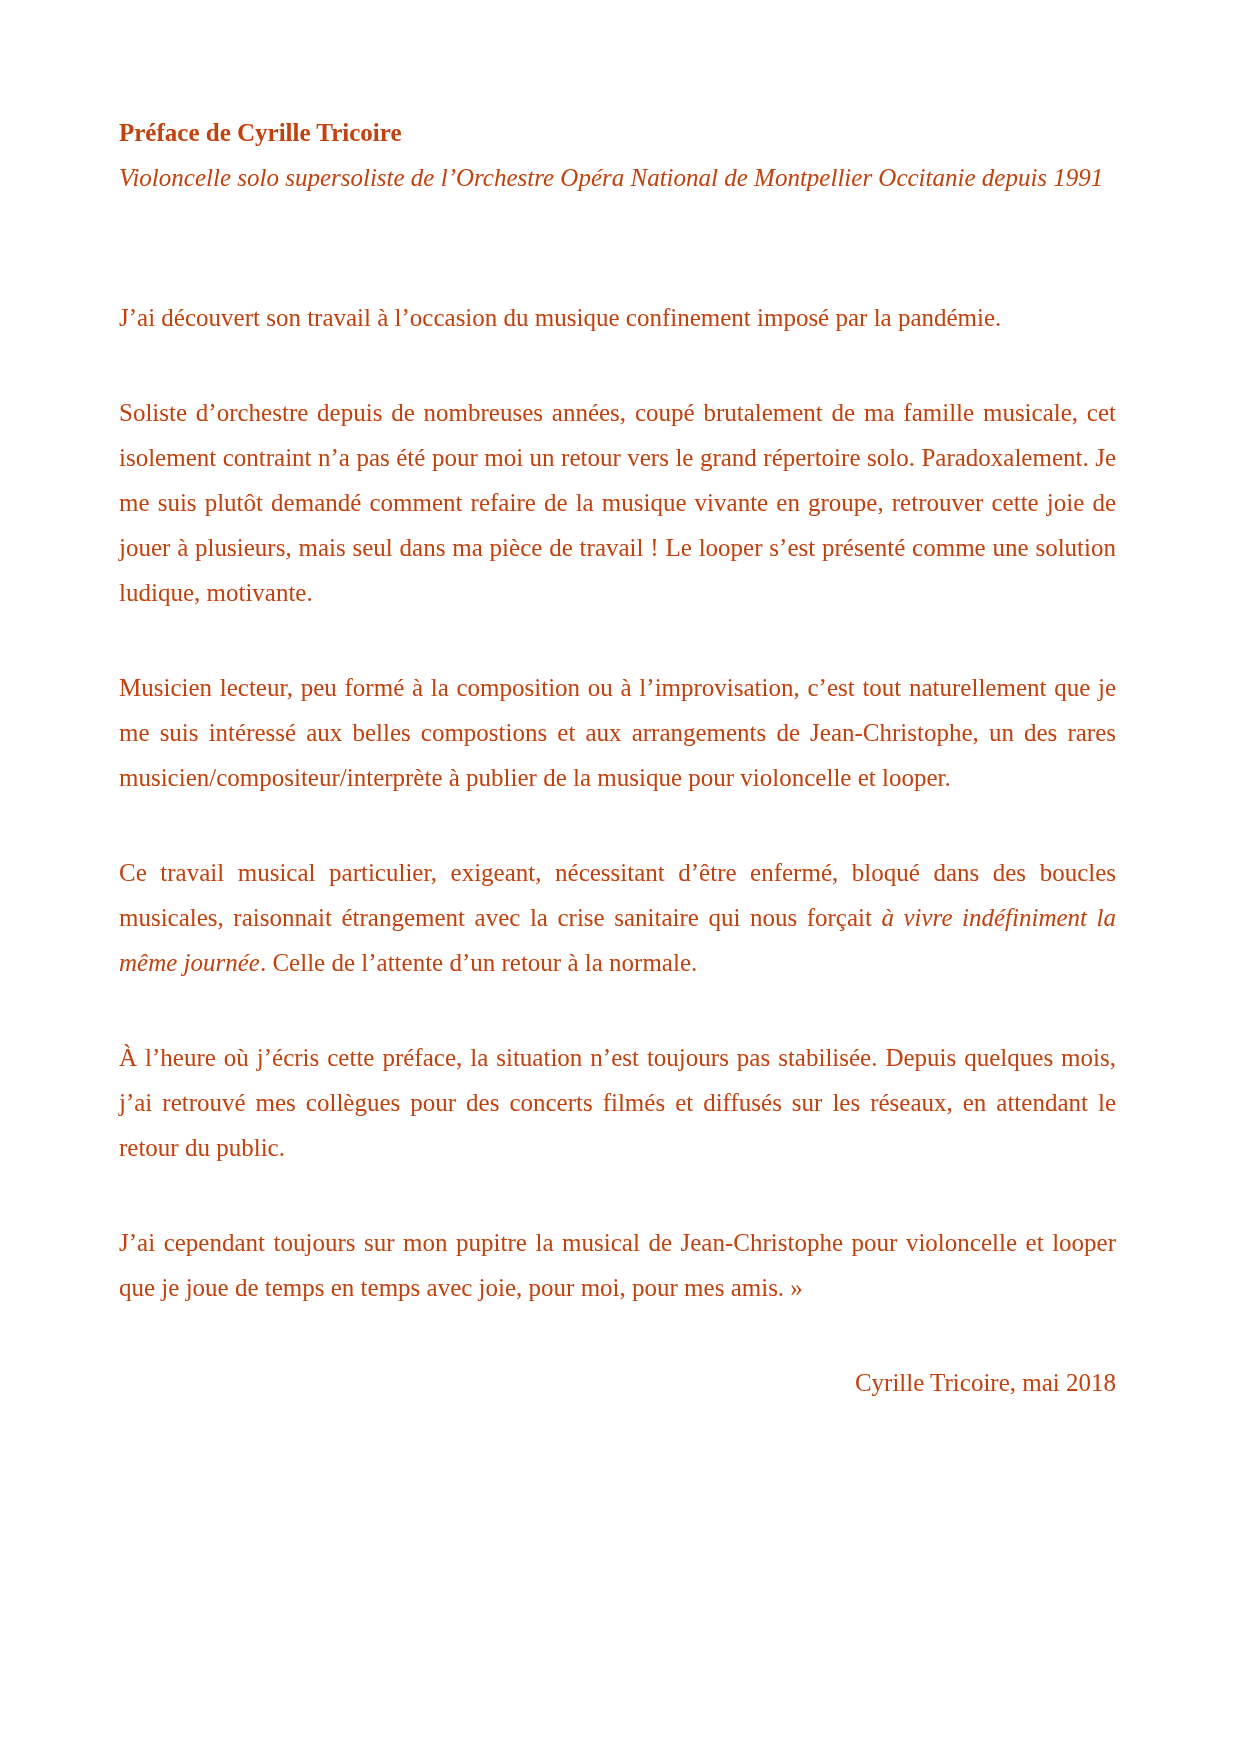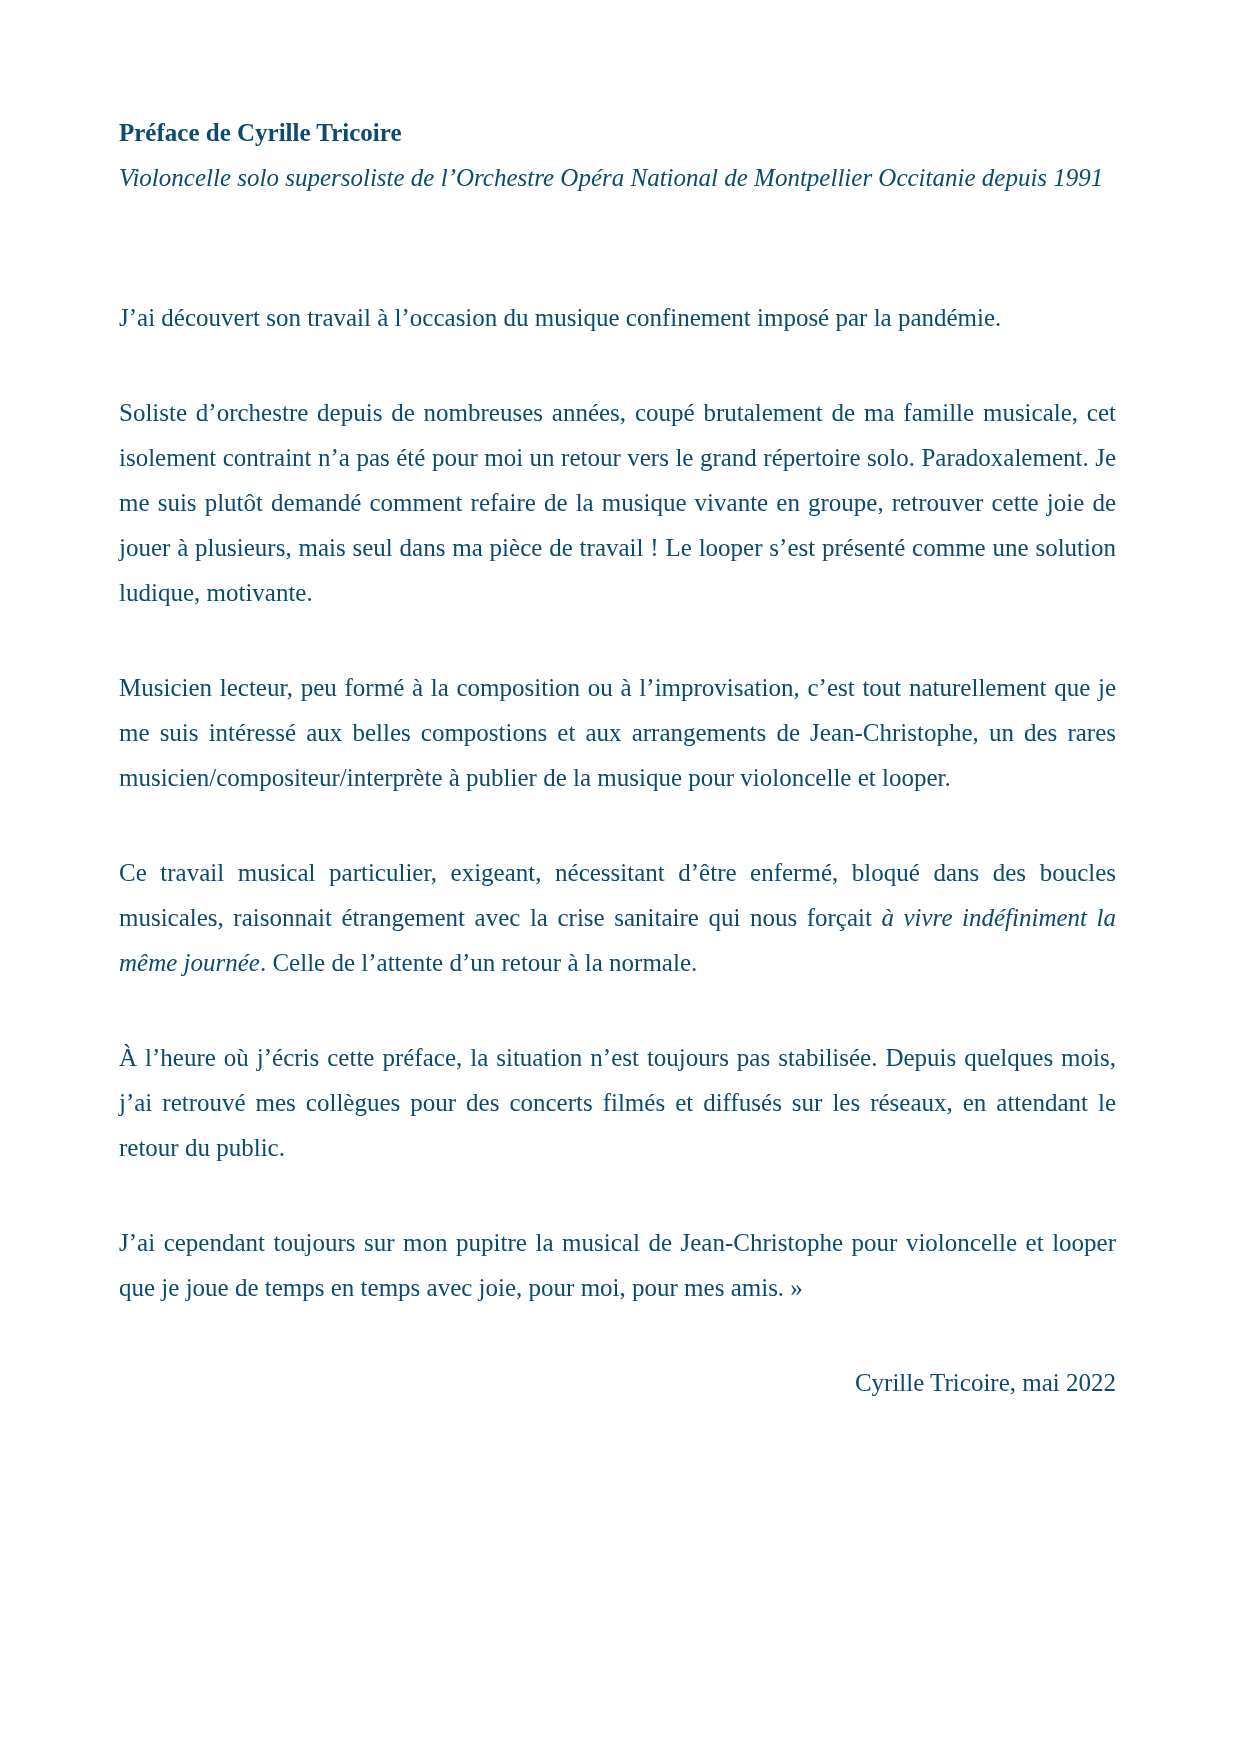--- a/index.html
+++ b/index.html
@@ -11,21 +11,21 @@
     position: relative;
     width: 1240px;
     height: 1754px;
     margin: 0 auto;
     background: #ffffff;
     box-sizing: border-box;
     padding: 110px 124px 0 119px;
     font-family: "Liberation Serif", "DejaVu Serif", serif;
     font-size: 25px;
     line-height: 45px;
-    color: #0c4a6e;
+    color: #c2410c;
     overflow: hidden;
   }
   .doc-title {
     margin: 0;
     font-size: 25px;
     font-weight: bold;
     line-height: 45px;
   }
   .doc-subtitle {
     margin: 0 0 95px 0;
@@ -59,15 +59,15 @@
   <p class="body-paragraph"><span>Soliste d’orchestre depuis de nombreuses années, coupé brutalement de ma famille musicale, cet isolement contraint n’a pas été pour moi un retour vers le grand répertoire solo. Paradoxalement. Je me suis plutôt demandé comment refaire de la musique vivante en groupe, retrouver cette joie de jouer à plusieurs, mais seul dans ma pièce de travail ! Le looper s’est présenté comme une solution ludique, motivante.</span></p>
 
   <p class="body-paragraph"><span>Musicien lecteur, peu formé à la composition ou à l’improvisation, c’est tout naturellement que je me suis intéressé aux belles compostions et aux arrangements de Jean-Christophe, un des rares musicien/compositeur/interprète à publier de la musique pour violoncelle et looper.</span></p>
 
   <p class="body-paragraph"><span>Ce travail musical particulier, exigeant, nécessitant d’être enfermé, bloqué dans des boucles musicales, raisonnait étrangement avec la crise sanitaire qui nous forçait </span><em>à vivre indéfiniment la même journée</em><span>. Celle de l’attente d’un retour à la normale.</span></p>
 
   <p class="body-paragraph"><span>À l’heure où j’écris cette préface, la situation n’est toujours pas stabilisée. Depuis quelques mois, j’ai retrouvé mes collègues pour des concerts filmés et diffusés sur les réseaux, en attendant le retour du public.</span></p>
 
   <p class="body-paragraph"><span>J’ai cependant toujours sur mon pupitre la musical de Jean-Christophe pour violoncelle et looper que je joue de temps en temps avec joie, pour moi, pour mes amis. »</span></p>
 
-  <p class="signature">Cyrille Tricoire, mai 2022</p>
+  <p class="signature">Cyrille Tricoire, mai 2018</p>
 
 </div>
 
 </body></html>

